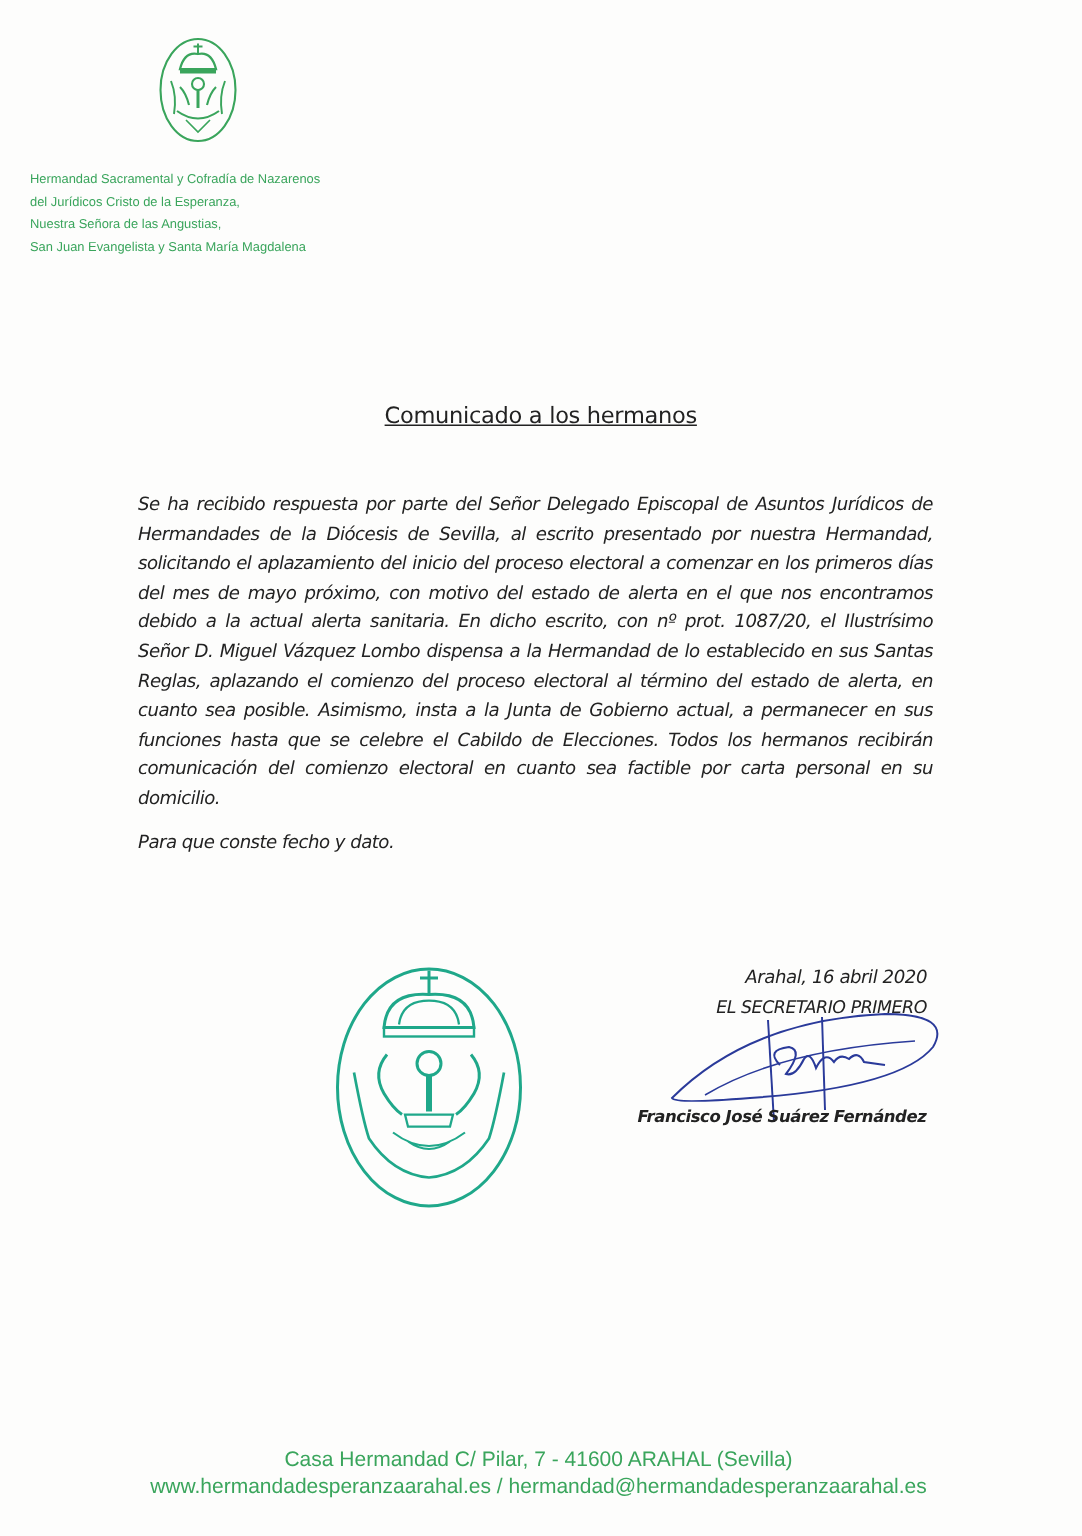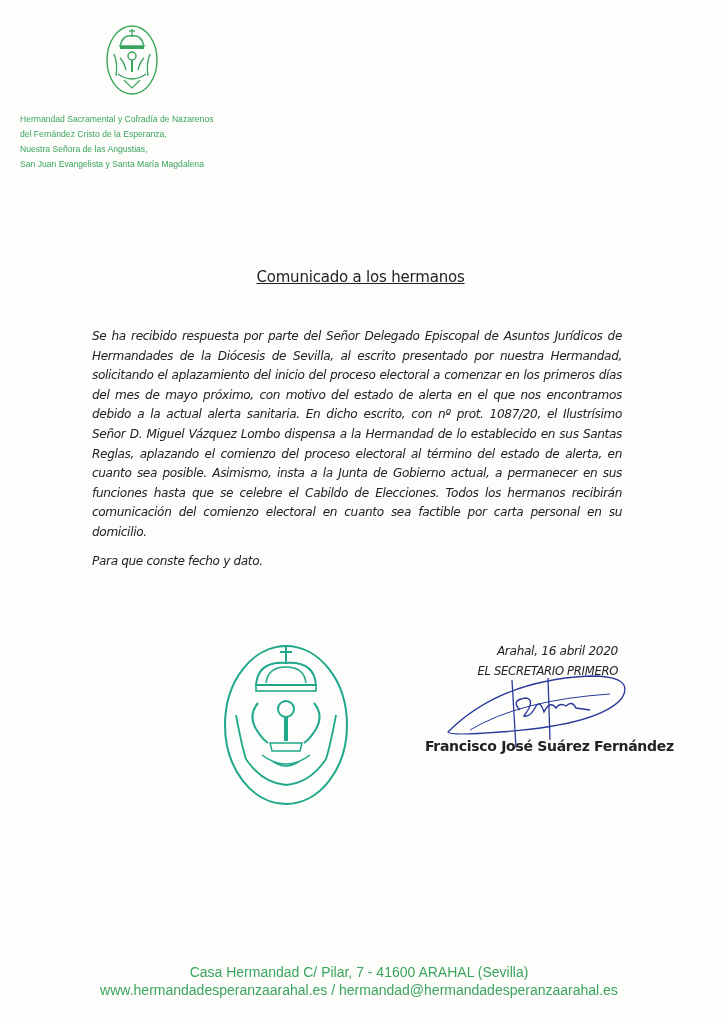--- a/index.html
+++ b/index.html
@@ -6,21 +6,21 @@
   body{width:721px;height:1024px;background:#fdfdfc;position:relative;overflow:hidden;font-family:"Liberation Sans",sans-serif;}
   .logo-top{position:absolute;left:105px;top:24px;width:54px;height:72px;}
   .org{position:absolute;left:20px;top:112px;width:225px;text-align:left;color:#3aa55c;font-size:8.6px;line-height:15px;font-family:"Liberation Sans",sans-serif;}
   .org div{white-space:nowrap;}
   .title{position:absolute;left:0;width:721px;top:268px;text-align:center;font-size:15px;color:#222;text-decoration:underline;font-family:"DejaVu Sans",sans-serif;letter-spacing:-0.2px;}
   .body{position:absolute;left:92px;top:327px;width:530px;font-family:"DejaVu Sans",sans-serif;font-style:italic;font-size:12.1px;line-height:19.6px;color:#222;text-align:justify;letter-spacing:-0.35px;}
   .body p{margin:0 0 9px 0;}
   .sig{position:absolute;right:103px;top:641px;text-align:right;font-family:"DejaVu Sans",sans-serif;color:#222;font-size:12.1px;line-height:20px;letter-spacing:-0.3px;}
   .sig .date{font-style:italic;}
   .sig .role{font-weight:normal;font-style:italic;font-size:11.6px;}
-  .signame{position:absolute;left:425px;top:738px;font-family:"DejaVu Sans",sans-serif;font-weight:bold;font-size:14px;color:#222;letter-spacing:-0.3px;}
+  .signame{position:absolute;left:425px;top:738px;font-family:"DejaVu Sans",sans-serif;font-style:italic;font-weight:bold;font-size:11px;color:#222;letter-spacing:-0.3px;}
   .scribble{position:absolute;left:440px;top:670px;width:190px;height:80px;}
   .seal{position:absolute;left:222px;top:643px;width:128px;height:165px;}
   .footer{position:absolute;left:0;width:718px;top:963px;text-align:center;color:#3aa55c;font-size:14px;line-height:18px;font-family:"Liberation Sans",sans-serif;}
 </style>
 </head>
 <body>
 
 <svg class="logo-top" viewBox="0 0 54 72">
   <ellipse cx="27" cy="36" rx="25" ry="34" fill="none" stroke="#3aa55c" stroke-width="1.4"></ellipse>
   <path d="M15 22 Q18 10 27 12 Q36 10 39 22 Z" fill="none" stroke="#3aa55c" stroke-width="1.5"></path>
@@ -30,21 +30,21 @@
   <circle cx="27" cy="32" r="4" fill="none" stroke="#3aa55c" stroke-width="1.4"></circle>
   <line x1="27" y1="36" x2="27" y2="48" stroke="#3aa55c" stroke-width="2"></line>
   <path d="M9 30 Q13 40 11 52 M45 30 Q41 40 43 52" fill="none" stroke="#3aa55c" stroke-width="1.3"></path>
   <path d="M15 34 Q19 38 21 46 M39 34 Q35 38 33 46" fill="none" stroke="#3aa55c" stroke-width="1.4"></path>
   <path d="M13 50 Q27 60 41 50" fill="none" stroke="#3aa55c" stroke-width="1.4"></path>
   <path d="M19 56 L27 64 L35 56" fill="none" stroke="#3aa55c" stroke-width="1.1"></path>
 </svg>
 
 <div class="org">
   <div>Hermandad Sacramental y Cofradía de Nazarenos</div>
-  <div>del Fernández Cristo de la Esperanza,</div>
+  <div>del Jurídicos Cristo de la Esperanza,</div>
   <div>Nuestra Señora de las Angustias,</div>
   <div>San Juan Evangelista y Santa María Magdalena</div>
 </div>
 
 <div class="title">Comunicado a los hermanos</div>
 
 <div class="body">
   <p>Se ha recibido respuesta por parte del Señor Delegado Episcopal de Asuntos Jurídicos de Hermandades de la Diócesis de Sevilla, al escrito presentado por nuestra Hermandad, solicitando el aplazamiento del inicio del proceso electoral a comenzar en los primeros días del mes de mayo próximo, con motivo del estado de alerta en el que nos encontramos debido a la actual alerta sanitaria. En dicho escrito, con nº prot. 1087/20, el Ilustrísimo Señor D. Miguel Vázquez Lombo dispensa a la Hermandad de lo establecido en sus Santas Reglas, aplazando el comienzo del proceso electoral al término del estado de alerta, en cuanto sea posible. Asimismo, insta a la Junta de Gobierno actual, a permanecer en sus funciones hasta que se celebre el Cabildo de Elecciones. Todos los hermanos recibirán comunicación del comienzo electoral en cuanto sea factible por carta personal en su domicilio.</p>
   <p>Para que conste fecho y dato.</p>
 </div>

